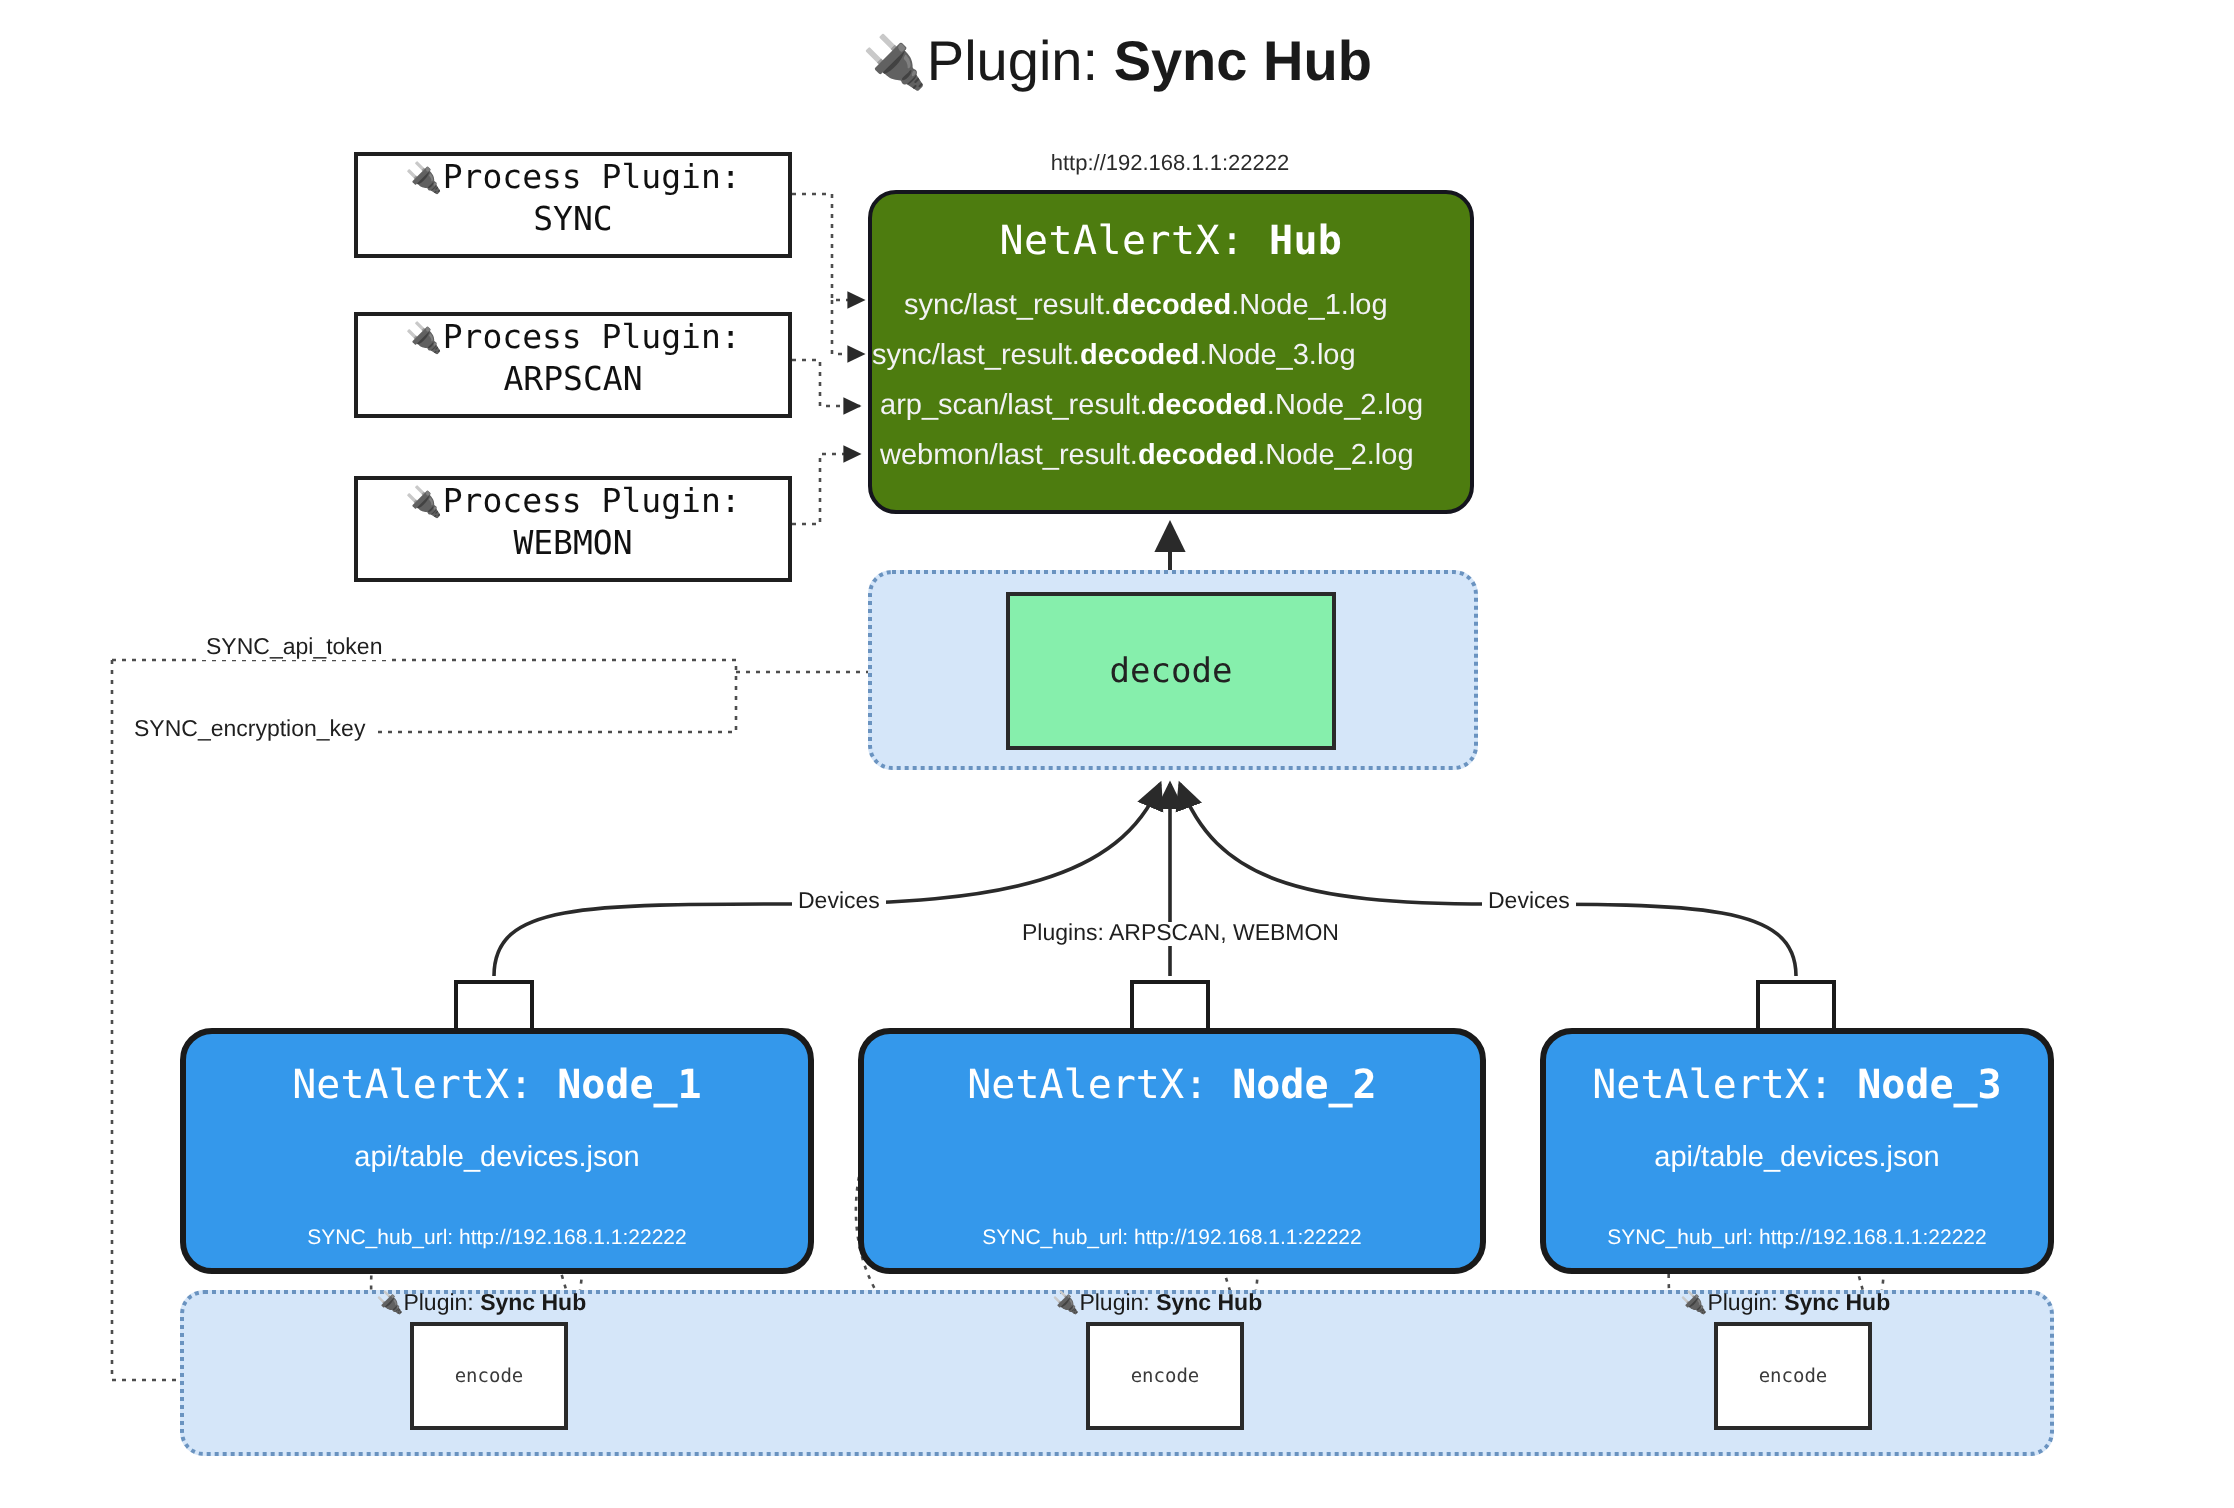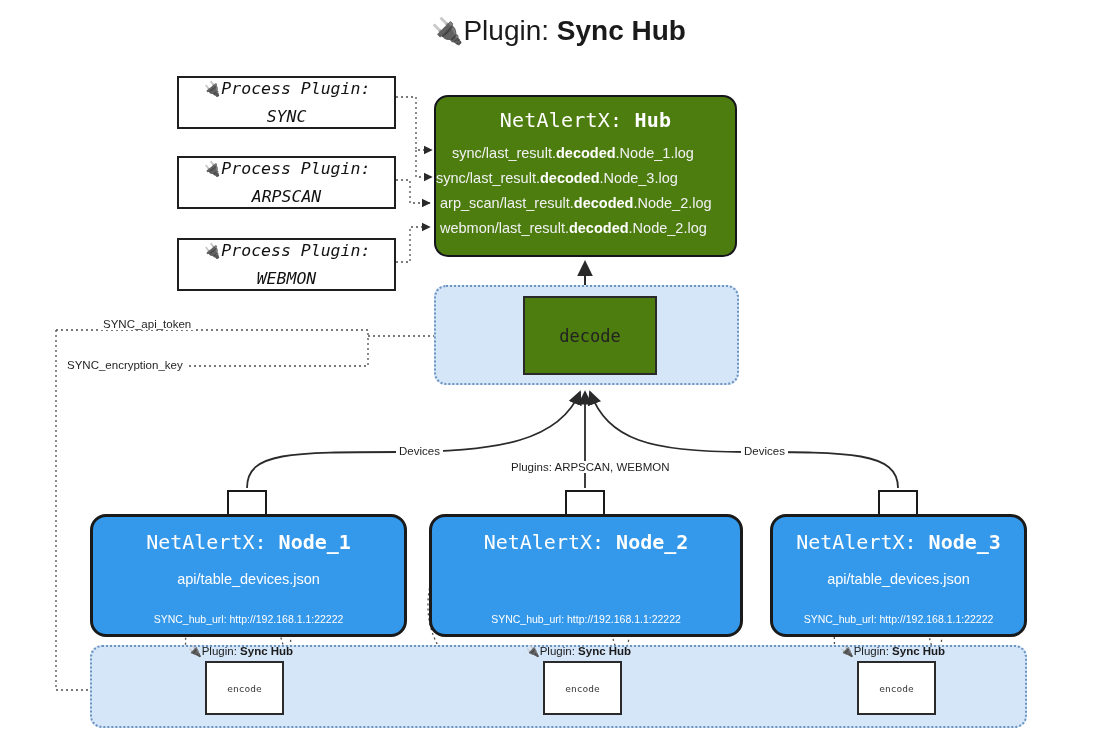--- a/index.html
+++ b/index.html
@@ -16,22 +16,22 @@
   #title .b{font-weight:bold;}
 
   #hub-url{top:76px;left:408px;width:354px;text-align:center;
            font-size:11px;color:#2b2b2b;}
 
   
   .pp{background:#ffffff;border:2px solid #1f1f1f;
       width:219px;height:53px;
       font-family:"DejaVu Sans Mono","Liberation Mono",monospace;
       font-size:16.5px;color:#111;
-      display:flex;flex-direction:column;align-items:center;justify-content:space-between;
-      line-height:1.28;font-style:italic;}
+      display:flex;flex-direction:column;align-items:center;justify-content:flex-start;
+      line-height:1.28;}
   .pp .l1{white-space:nowrap;}
   .pp .l2{white-space:nowrap;}
   .pp .plug{font-family:"DejaVu Sans",sans-serif;font-size:15px;}
 
   
   #hub{left:434px;top:95px;width:303px;height:162px;
        background:#4d7c0f;border:2.5px solid #15151e;border-radius:14px;
        color:#ffffff;}
   #hub .hub-title{text-align:center;margin-top:11px;
        font-family:"DejaVu Sans Mono","Liberation Mono",monospace;
@@ -41,22 +41,22 @@
   #hub .log{font-size:14.5px;line-height:1.72;color:#f2f2f4;white-space:nowrap;}
   #hub .log .b{font-weight:bold;color:#ffffff;}
   #hub .log.i1{padding-left:16px;}
   #hub .log.i2{}
   #hub .log.i3{padding-left:4px;}
   #hub .log.i4{padding-left:4px;}
 
   
   #decode-region{left:434px;top:285px;width:305px;height:100px;
        background:#d5e6f9;border:2px dotted #6a93c0;border-radius:12px;}
-  #decode-box{left:523px;top:296px;width:134px;height:79px;
-       background:#4d7c0f;border:2px solid #2a2a2a;
+  #decode-box{left:503px;top:296px;width:165px;height:79px;
+       background:#86efac;border:2px solid #2a2a2a;
        display:flex;align-items:center;justify-content:center;
        font-family:"DejaVu Sans Mono","Liberation Mono",monospace;
        font-size:17px;color:#222;}
 
   
   .elabel{font-size:11.5px;color:#1f1f1f;background:#ffffff;
           padding:0 3px;white-space:nowrap;}
   #lbl-api{left:100px;top:318px;}
   #lbl-enc{left:64px;top:359px;}
   #lbl-dev-l{left:396px;top:445px;}
@@ -178,20 +178,21 @@
         <path d="M566,518 L579,504 M604,518 L591,504"></path>
       <path d="M879,491 L898,505 L917,491"></path>
         <path d="M879,518 L892,504 M917,518 L904,504"></path>
     </g>
   </svg>
 
   <div class="abs" id="title">
     <span class="plug">🔌</span><span>Plugin: </span><span class="b">Sync Hub</span>
   </div>
 
+  <div class="abs" id="hub-url">http://192.168.1.1:22222</div>
 
   <div class="abs pp" style="left:177px;top:76px;">
     <div class="l1"><span class="plug">🔌</span><span>Process Plugin:</span></div>
     <div class="l2">SYNC</div>
   </div>
   <div class="abs pp" style="left:177px;top:156px;">
     <div class="l1"><span class="plug">🔌</span><span>Process Plugin:</span></div>
     <div class="l2">ARPSCAN</div>
   </div>
   <div class="abs pp" style="left:177px;top:238px;">

